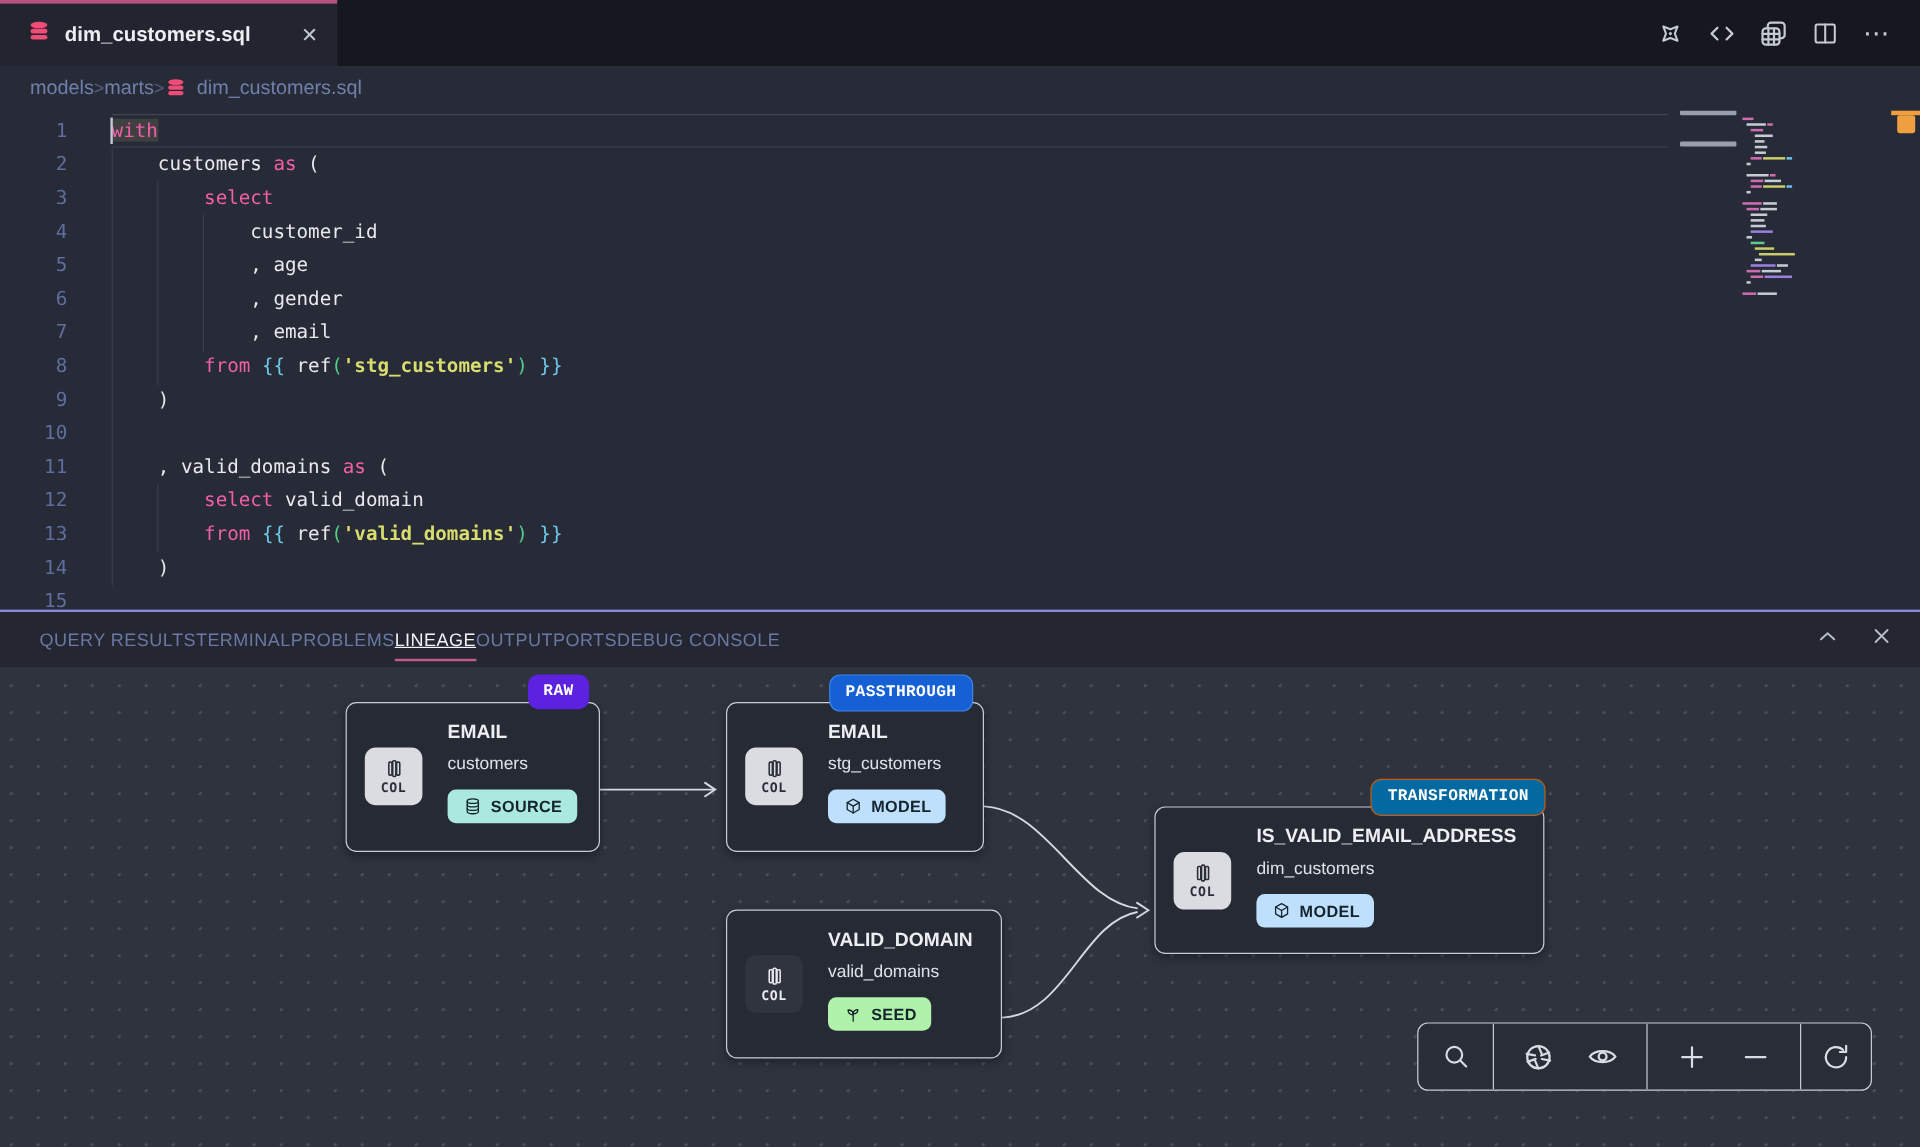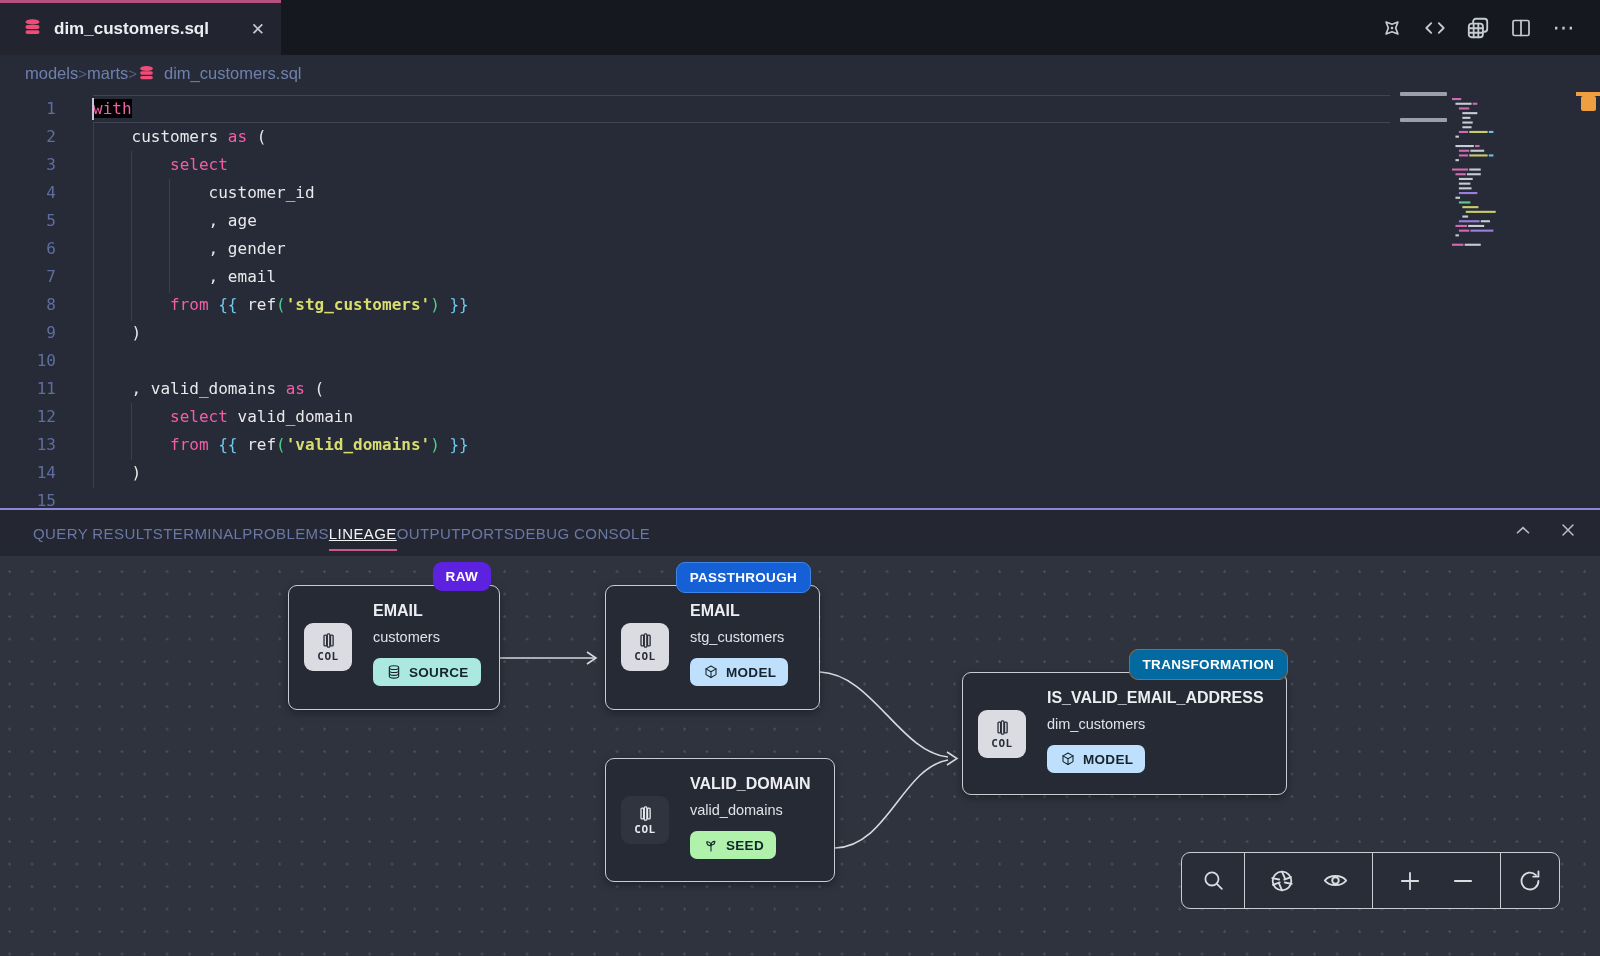--- a/index.html
+++ b/index.html
@@ -30,21 +30,21 @@
   #line-numbers .ln { height:28px; line-height:28px; }
   #code-lines { position:absolute; left:93px; top:3px; right:210px;
     font-family:"DejaVu Sans Mono", monospace; font-size:16px; white-space:pre; }
   .code-line { height:28px; line-height:28px; position:relative; }
   .code-line.current { box-shadow: inset 0 1px 0 #3f4552, inset 0 -1px 0 #3f4552; }
   .tok-plain { color:#e9e9ec; }
   .tok-kw { color:#f25fa8; }
   .tok-jinja { color:#6fc7ea; }
   .tok-paren { color:#4fd08a; }
   .tok-str { color:#d9dd6d;font-weight:bold; }
-  .sel { background:#000000; }
+  .sel { background:#404040; }
   .cursor { position:absolute; left:-1px; top:3px; width:2px; height:22px; background:#c2c8d4; }
   .guide { position:absolute; width:1px; background:#3a3f4c; }
 
   
   #minimap { position:absolute; left:1448px; top:2px; width:110px; height:175px; cursor:pointer; }
   .mini-bar { position:absolute; background:#9aa0ab; height:4px; border-radius:1px; }
   #mini-marker-bar { position:absolute; left:1576px; top:0; width:24px; height:4px; background:#ef9f3f; }
   #mini-marker-sq { position:absolute; left:1581px; top:4px; width:15px; height:15px; background:#ef9f3f; border-radius:2px; }
 
   
@@ -60,21 +60,21 @@
   
   #canvas { position:absolute; left:0; top:556px; width:1600px; height:400px; background:#2f333e;
     background-image:radial-gradient(circle at 1.5px 1.5px, #474d5a 1.3px, transparent 1.4px);
     background-size:22.5px 22.5px; background-position:8px 14px; }
   #edges { position:absolute; left:0; top:0; }
   #edges path { stroke:#d6d9de; stroke-width:1.6; fill:none; }
 
   .lnode { position:absolute; background:#262a34; border:1.5px solid #c9ccd3; border-radius:9px;
     box-shadow:0 3px 8px rgba(0,0,0,.35); cursor:pointer; }
   .lnode .tag { position:absolute; top:-24px; right:8px; color:#fff; font-size:13.5px; font-weight:700;
-    letter-spacing:.3px; padding:7px 13px; border-radius:9px; white-space:nowrap; }
+    letter-spacing:.3px; padding:7px 13px; border-radius:9px; white-space:nowrap;font-family:Liberation Mono, monospace; }
   .col-box { position:absolute; left:15px; top:37px; width:48px; height:48px; border-radius:9px;
     background:#dadce1; display:flex; flex-direction:column; align-items:center; justify-content:center; gap:1px; }
   .col-box .col-label { font-size:11px; font-weight:700; color:#2a2e38;
     font-family:"DejaVu Sans Mono", monospace; letter-spacing:.5px; }
   .col-box svg { stroke:#2a2e38; fill:none; stroke-width:1.7; }
   .col-box.dark { background:#30343f; }
   .col-box.dark .col-label { color:#e8eaee; }
   .col-box.dark svg { stroke:#e8eaee; }
   .lnode .ntitle { position:absolute; left:84px; top:16px; color:#eceef2; font-size:16px; font-weight:600; white-space:nowrap; }
   .lnode .nsub { position:absolute; left:84px; top:43px; color:#dfe2e8; font-size:14.5px; white-space:nowrap; }

